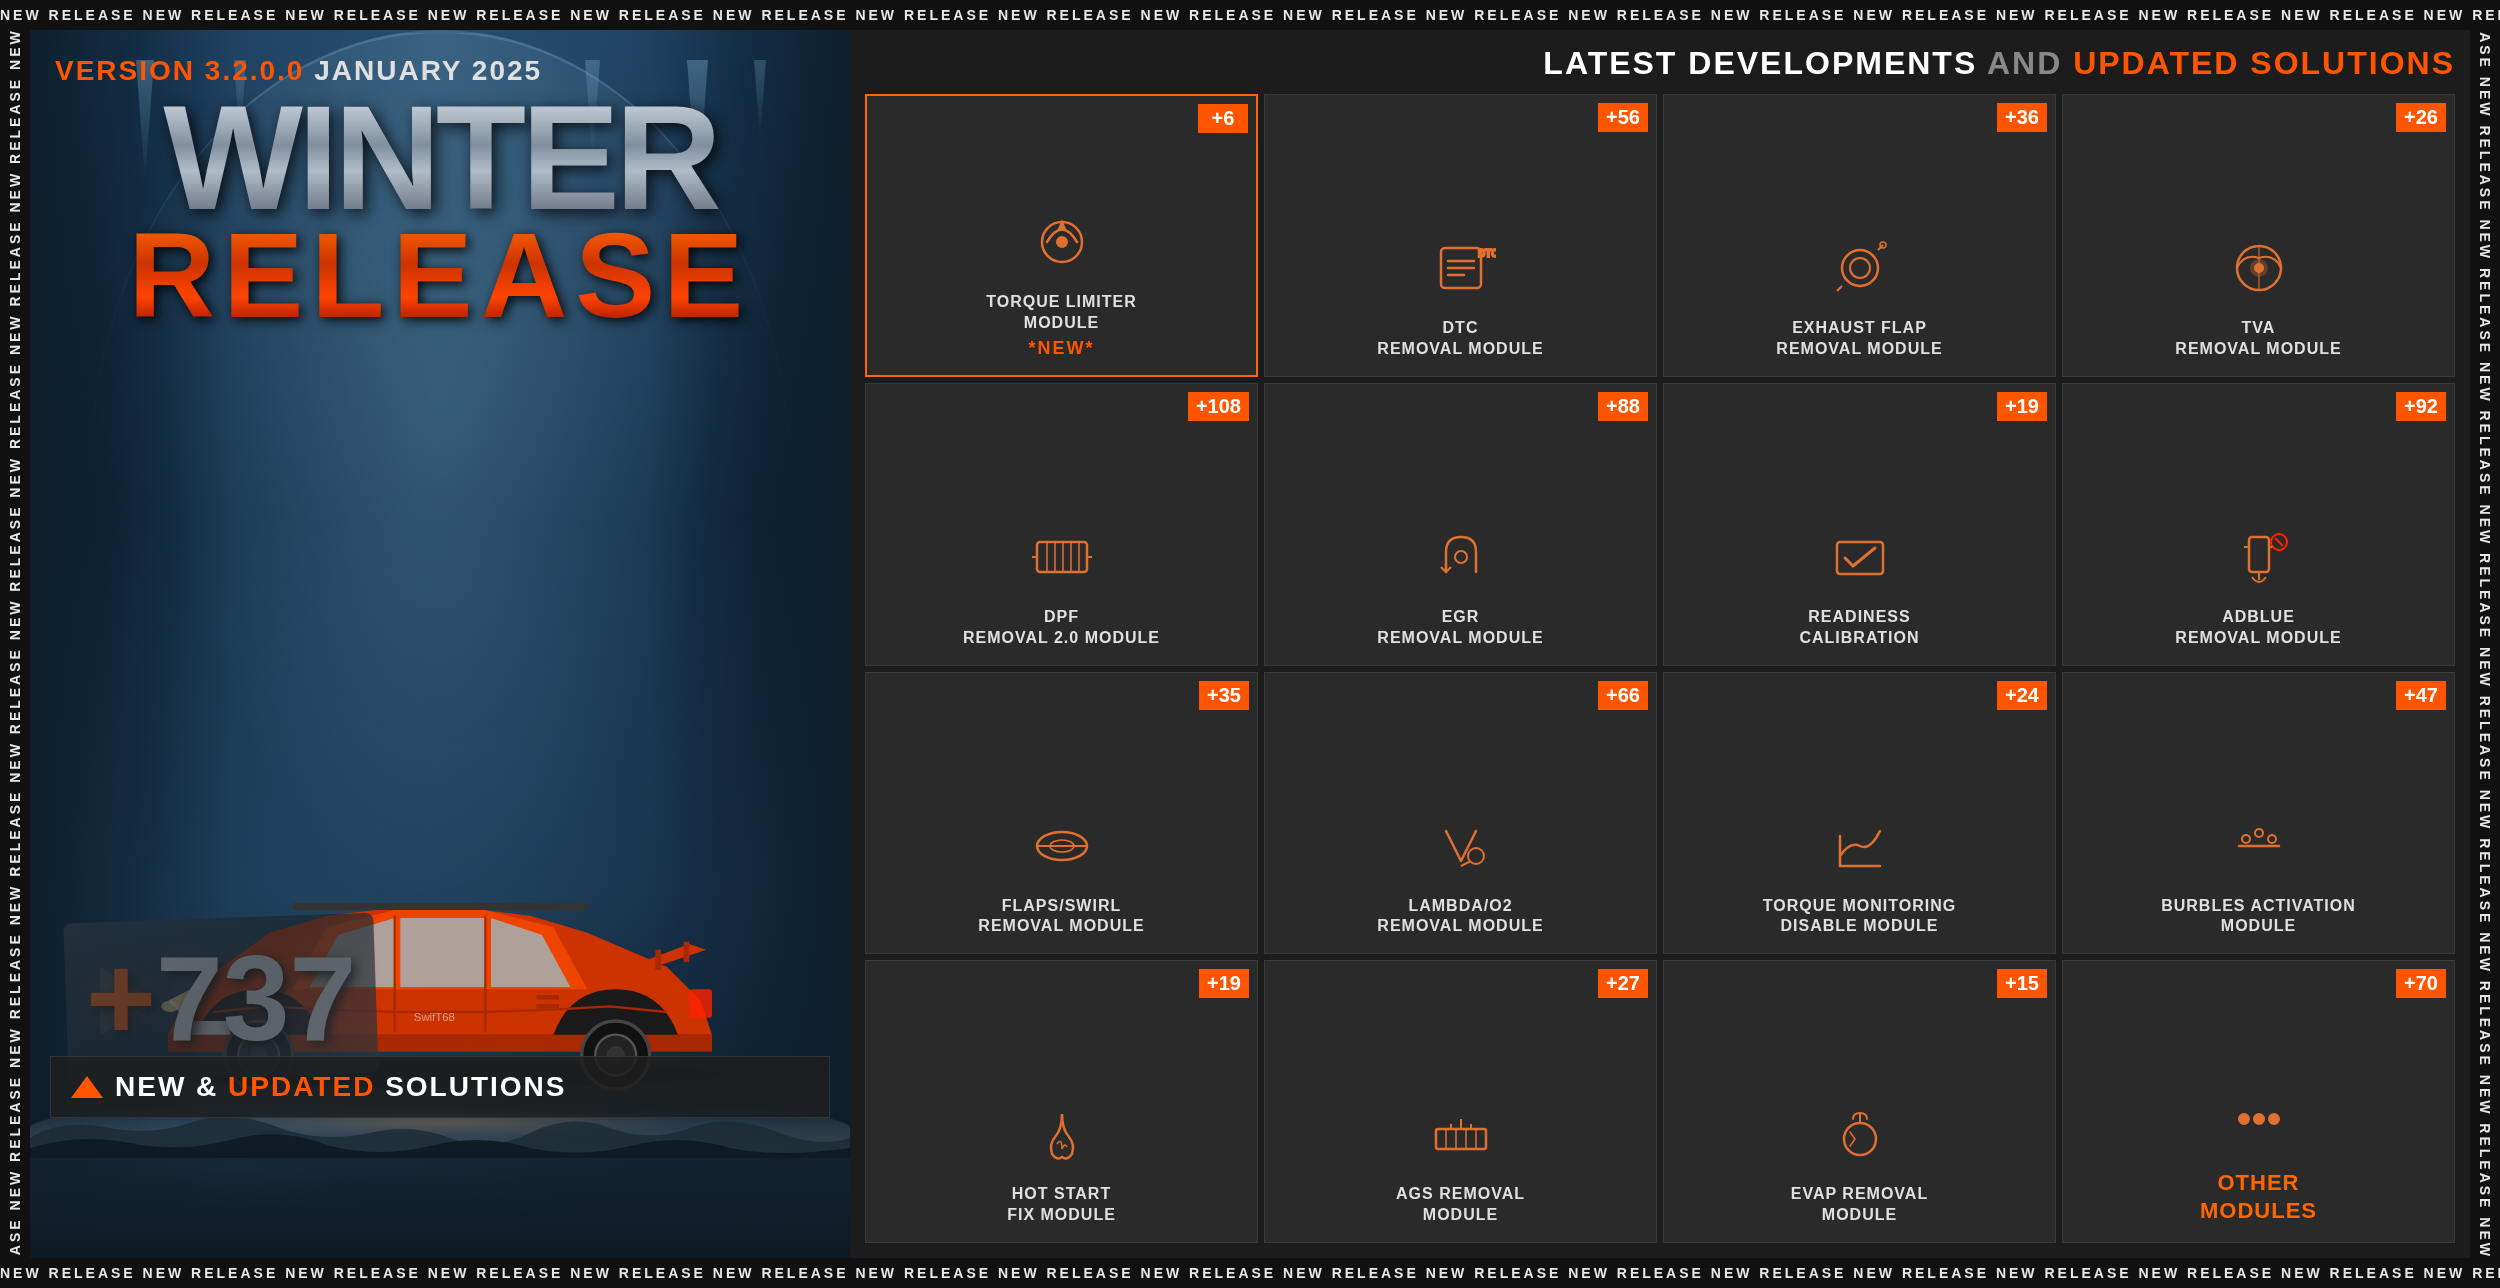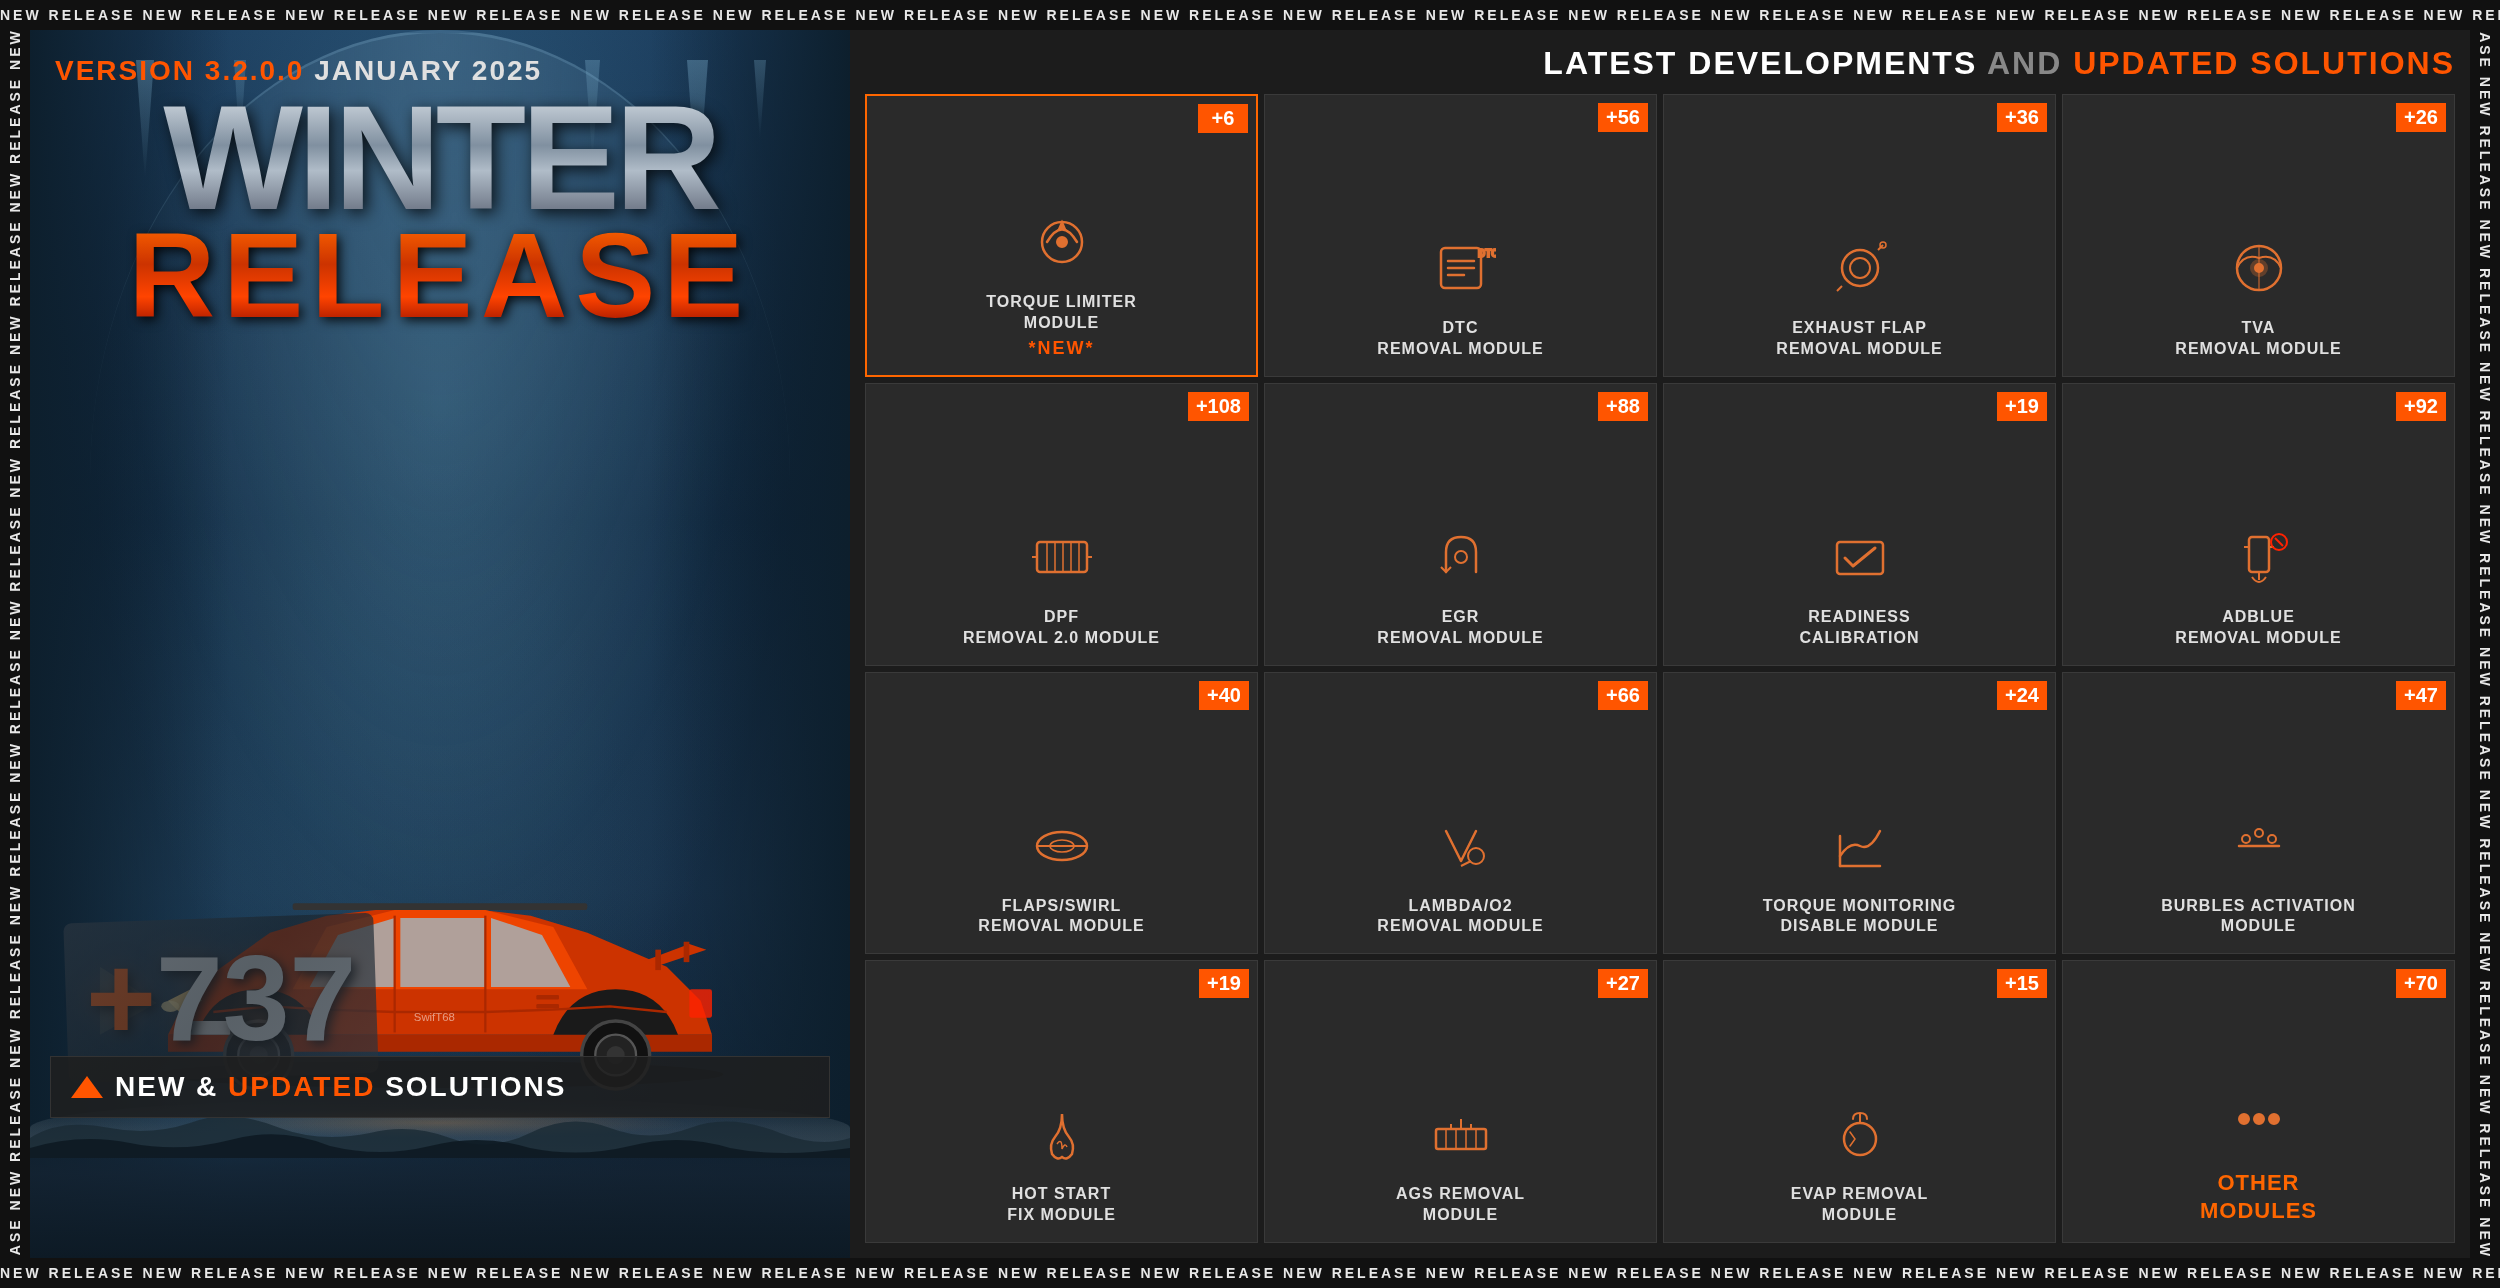--- a/index.html
+++ b/index.html
@@ -659,21 +659,21 @@
               <path d="M45 25 L50 25" stroke="#e07030" stroke-width="2"></path>
               <path d="M35 50 L35 58" stroke="#e07030" stroke-width="2"></path>
               <path d="M28 55 Q35 65 42 55" stroke="#e07030" stroke-width="2" fill="none"></path>
               <circle cx="55" cy="20" r="8" stroke="#ff2200" stroke-width="2" fill="none"></circle>
               <line x1="51" y1="16" x2="59" y2="24" stroke="#ff2200" stroke-width="2"></line>
             </svg>
           </div>
           <div class="module-name">ADBLUE<br>REMOVAL MODULE</div>
         </div>
         <div class="module-card">
-          <div class="module-badge">+40</div>
+          <div class="module-badge">+35</div>
           <div class="module-icon">
             <svg viewBox="0 0 70 70">
               <ellipse cx="35" cy="35" rx="25" ry="14" stroke="#e07030" stroke-width="2.5" fill="none"></ellipse>
               <ellipse cx="35" cy="35" rx="12" ry="6" stroke="#e07030" stroke-width="1.5" fill="none"></ellipse>
               <line x1="10" y1="35" x2="60" y2="35" stroke="#e07030" stroke-width="2"></line>
             </svg>
           </div>
           <div class="module-name">FLAPS/SWIRL<br>REMOVAL MODULE</div>
         </div>
         <div class="module-card">

